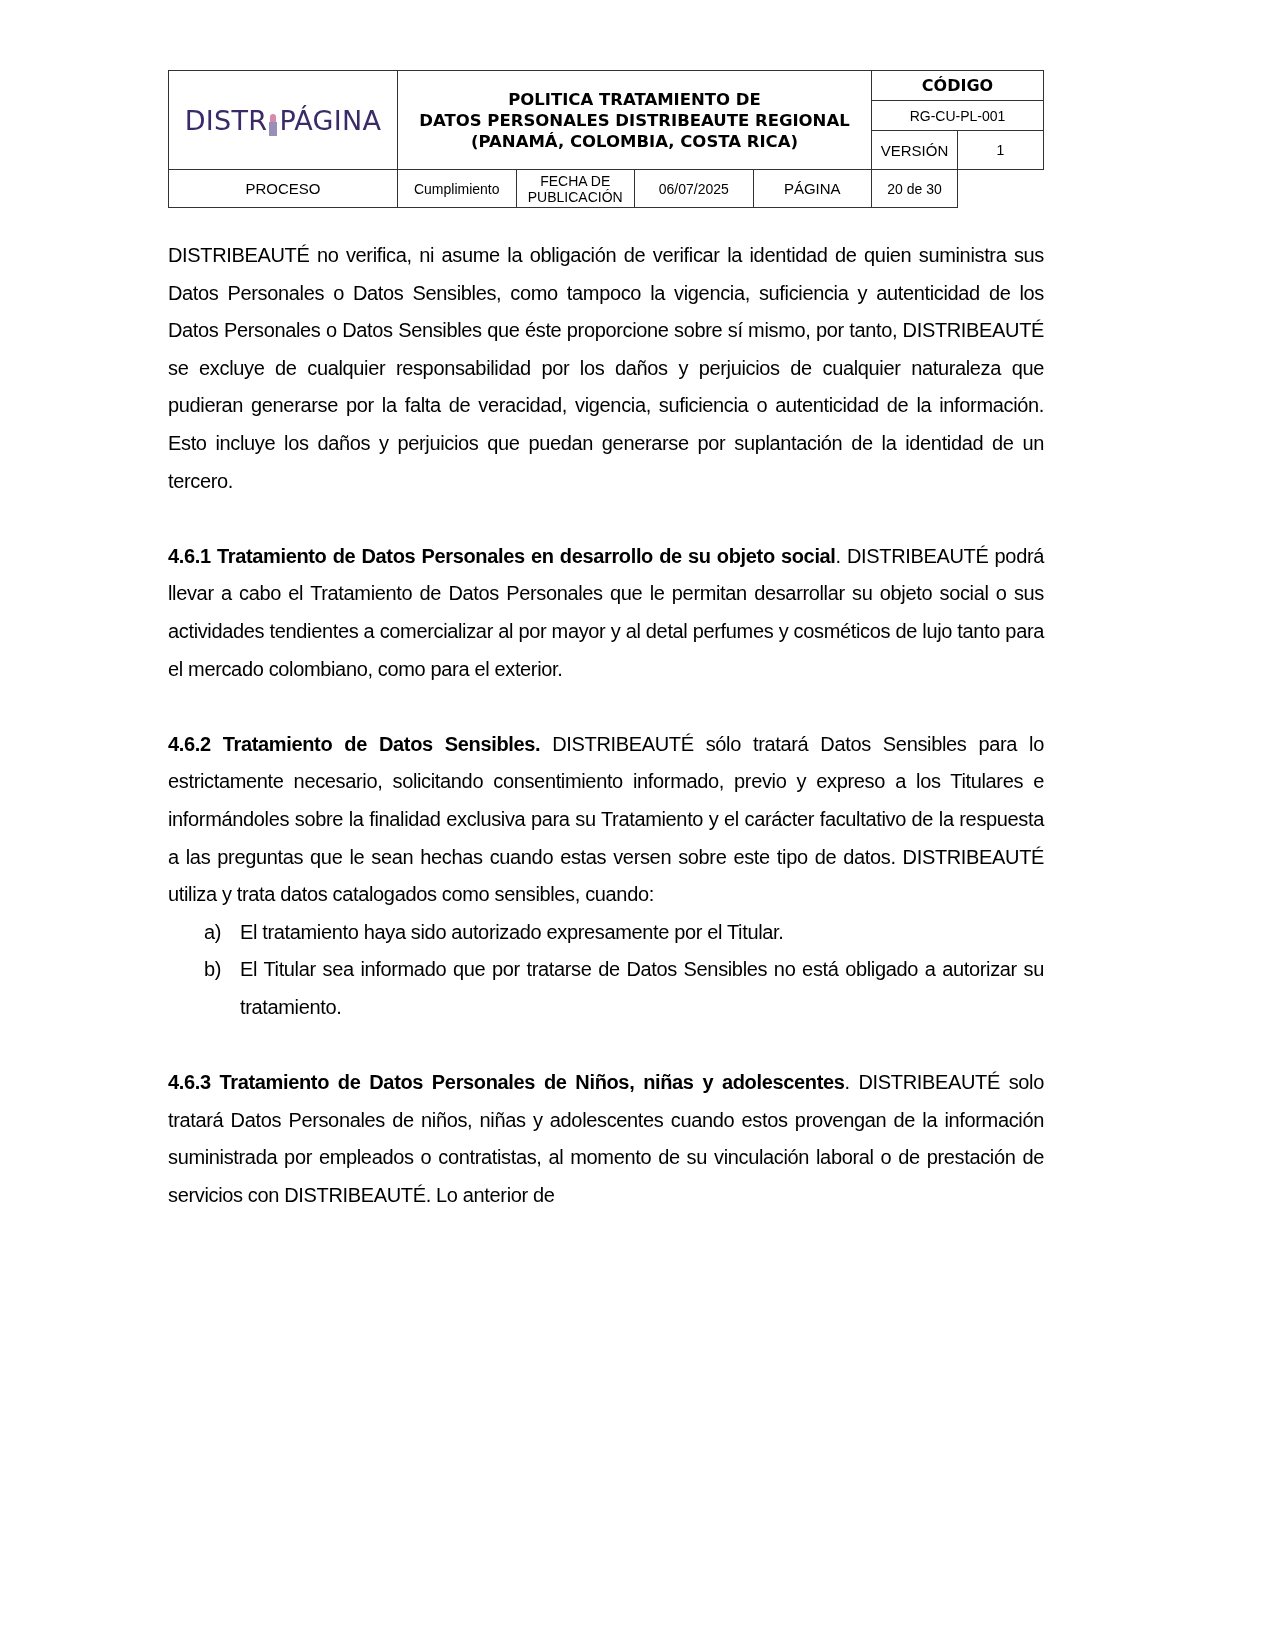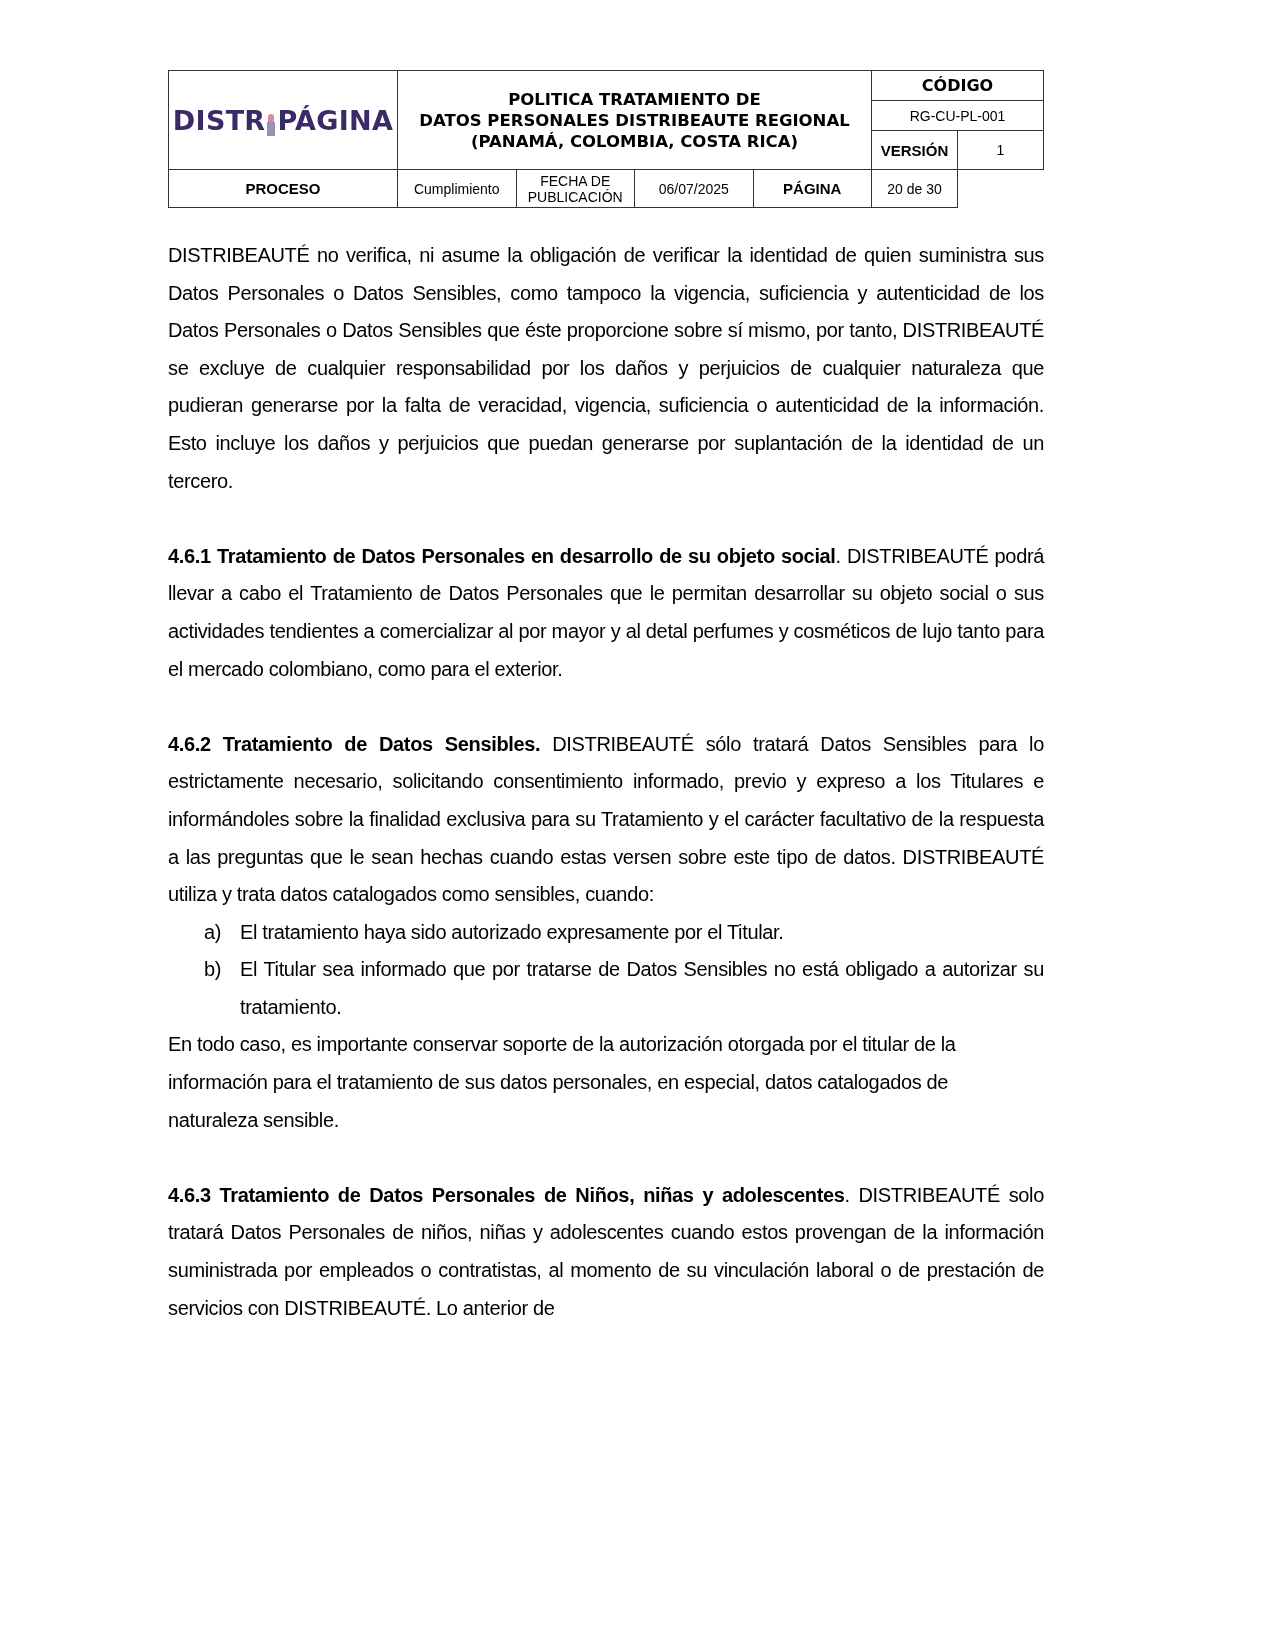--- a/index.html
+++ b/index.html
@@ -2,28 +2,28 @@
 <html><head>
 <meta charset="utf-8">
 <style>
   html, body { margin: 0; padding: 0; background: #ffffff; }
   body { width: 1275px; height: 1650px; position: relative; overflow: hidden;
          font-family: "Liberation Sans", sans-serif; color: #000; }
   .hdr { position: absolute; left: 168px; top: 70px; width: 876px; height: 137px;
          border-collapse: collapse; table-layout: fixed; }
   .hdr td { border: 1px solid #333; padding: 0; text-align: center; vertical-align: middle; }
   .logo-cell { width: 228px; }
-  .logo { font-family: "DejaVu Sans", sans-serif; font-weight: bold; font-size: 27px;
+  .logo { font-family: "DejaVu Sans", sans-serif; font-weight: normal; font-size: 27px;
           color: #3b2a68; letter-spacing: 0.3px; display: inline-flex; align-items: flex-end; }
   .lipstick { display: inline-block; width: 8px; height: 22px; margin: 0 2px 0 2px; position: relative; }
   .lipstick .tip { position: absolute; left: 1px; top: 0; width: 6px; height: 8px;
                    background: #d98aa8; border-radius: 3px 3px 0 0; }
   .lipstick .body { position: absolute; left: 0; top: 8px; width: 8px; height: 14px; background: #9a8fb8; }
   .title-cell { font-family: "DejaVu Sans", sans-serif; font-weight: bold; font-size: 16.5px; line-height: 21px; }
-  .bold-s { font-weight: bold; font-size: 15px; }
+  .bold-s { font-weight: normal; font-size: 15px; }
   .norm-s { font-size: 14px; }
   .small-b { font-weight: normal; font-size: 14px; line-height: 16px; }
   .codigo { font-family: "DejaVu Sans", sans-serif; font-weight: bold; font-size: 16px; }
   .content { position: absolute; left: 168px; top: 237px; width: 876px;
              font-family: "Liberation Sans", sans-serif; font-size: 20px; line-height: 37.6px;
              letter-spacing: -0.35px; }
   .content p { margin: 0; text-align: justify; }
   .content p.left { text-align: left; }
   .gap { height: 37.6px; }
   .b { font-weight: bold; }
@@ -88,17 +88,16 @@
   <ul class="list">
     <li>
         <span class="mk">a)</span>
         <span class="tx">El tratamiento haya sido autorizado expresamente por el Titular.</span>
       </li>
     <li>
         <span class="mk">b)</span>
         <span class="tx">El Titular sea informado que por tratarse de Datos Sensibles no está obligado a autorizar su tratamiento.</span>
       </li>
   </ul>
-  <p class="left" style="width:875px">En todo caso, es importante conservar soporte de la autorización otorgada por el titular de la información para el tratamiento de sus datos personales, en especial, datos catalogados de naturaleza sensible.</p>
   <div class="gap"></div>
 
   <p><span class="b">4.6.3 Tratamiento de Datos Personales de Niños, niñas y adolescentes</span><span>.</span> <span>DISTRIBEAUTÉ solo tratará Datos Personales de niños, niñas y adolescentes cuando estos provengan de la información suministrada por empleados o contratistas, al momento de su vinculación laboral o de prestación de servicios con DISTRIBEAUTÉ. Lo anterior de</span></p>
 </div>
 
 </body></html>

